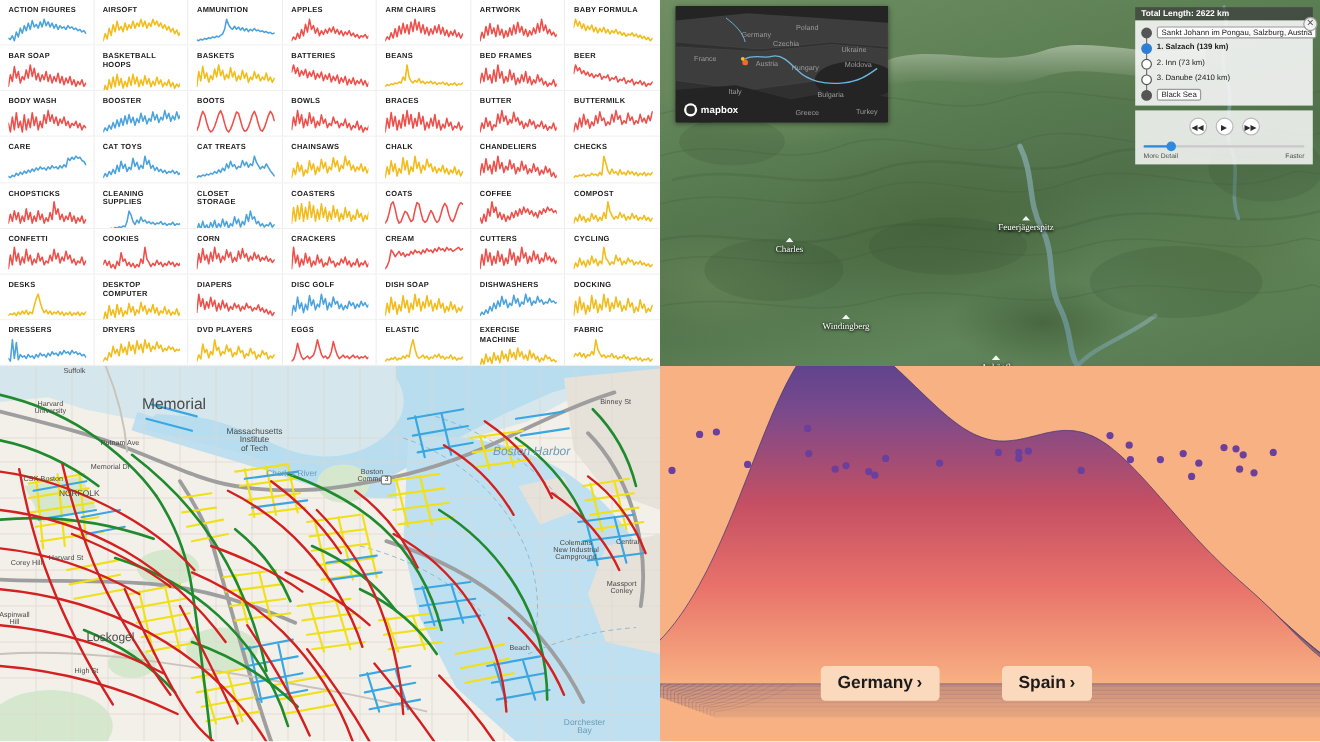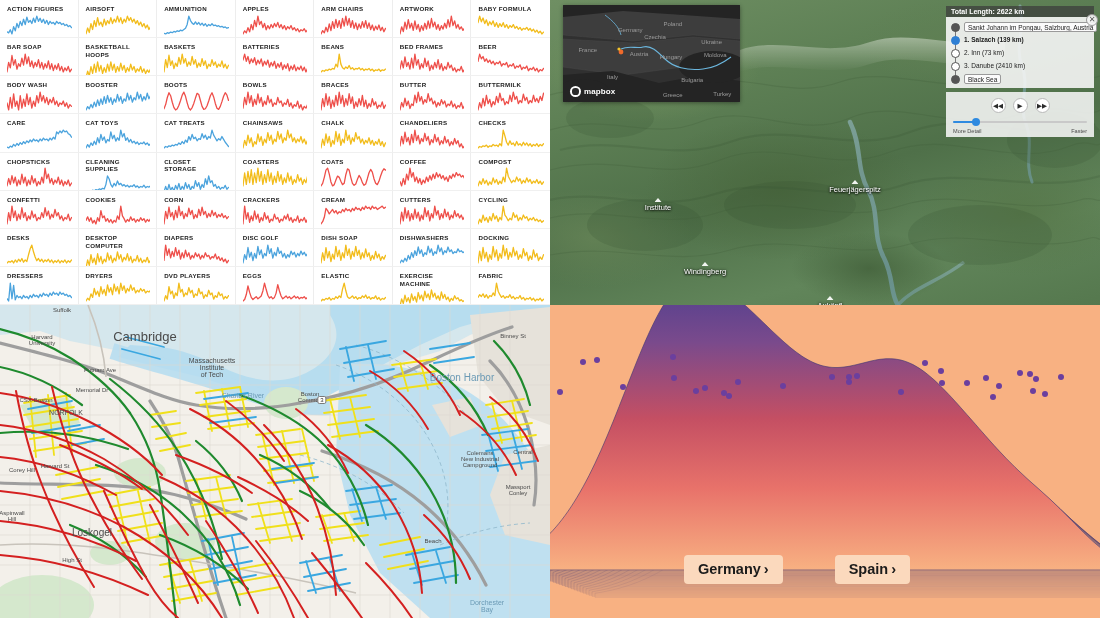--- a/index.html
+++ b/index.html
@@ -53,21 +53,21 @@
       radial-gradient(ellipse 170px 100px at 86% 70%, rgba(86,118,72,.8), transparent 62%),
       radial-gradient(ellipse 160px 80px at 8%  78%, rgba(104,134,88,.75), transparent 62%),
       radial-gradient(ellipse 130px 60px at 58% 88%, rgba(66,96,58,.8), transparent 60%),
       linear-gradient(165deg, #6f8f63 0%, #5e8055 28%, #4f7049 55%, #61855a 78%, #55784e 100%);
   }
   .terrain-tex { position: absolute; inset: 0; opacity: .55; }
   .terrain-tex svg { width: 100%; height: 100%; display: block; }
   .peak-label {
     position: absolute; color: #fff; font-size: 7.5px;
     text-shadow: 0 0 3px rgba(0,0,0,.85), 0 1px 2px rgba(0,0,0,.9);
-    font-family: Liberation Sans, sans-serif; white-space: nowrap;
+    font-family: Liberation Serif, serif; white-space: nowrap;
     text-align: right; transform: translateX(-50%);
   }
   .peak-glyph {
     display: block; margin: 0 auto 1px; width: 7px; height: 4px;
     background: #fff; clip-path: polygon(50% 0, 100% 100%, 0 100%);
     opacity: .92;
   }
 
   
   .minimap {
@@ -747,21 +747,21 @@
           <div class="mm-country" style="left: 62%; top: 93%;">Greece</div>
           <div class="mm-country" style="left: 90%; top: 92%;">Turkey</div>
         </div>
       <div class="mapbox-logo">
         <span class="mb-mark"></span>
         <span class="mb-text">mapbox</span>
       </div>
     </div>
 
     <div id="peak-labels">
-        <div class="peak-label" style="left: 108px; top: 198px;"><span class="peak-glyph"></span><span>Institute</span></div>
+        <div class="peak-label" style="left: 108px; top: 198px;"><span class="peak-glyph"></span><span>Charles</span></div>
         <div class="peak-label" style="left: 305px; top: 180px;"><span class="peak-glyph"></span><span>Feuerjägerspitz</span></div>
         <div class="peak-label" style="left: 155px; top: 262px;"><span class="peak-glyph"></span><span>Windingberg</span></div>
         <div class="peak-label" style="left: 280px; top: 296px;"><span class="peak-glyph"></span><span>Auköpfl</span></div>
       </div>
 
     <div class="ctrl-wrap">
       <div class="ctrl-header">Total Length: 2622 km</div>
       <div class="ctrl-close">✕</div>
       <div class="ctrl-body">
         <div class="ctrl-rail">
@@ -950,22 +950,22 @@
           <path d="M312,248 C332,272 350,296 362,313"></path>
           <path d="M366,258 C386,278 402,298 412,313"></path>
           <path d="M176,150 C204,160 230,172 252,188"></path>
           <path d="M238,172 C264,184 288,198 308,216"></path>
           <path d="M60,140 C90,152 118,166 142,184"></path>
           <path d="M424,210 C444,228 460,250 470,274"></path>
         </g>
       </svg>
     </div>
     <div id="bm-labels">
-        <div class="bm-label big" style="left: 145px; top: 31px; white-space: pre-line; text-align: center;">Cambridge</div>
-        <div class="bm-label mid water" style="left: 462px; top: 72px; white-space: pre-line; text-align: right;">Boston Harbor</div>
+        <div class="bm-label big" style="left: 145px; top: 31px; white-space: pre-line; text-align: center;">Memorial</div>
+        <div class="bm-label mid water" style="left: 443px; top: 72px; white-space: pre-line; text-align: right; font-style: italic;">Boston Harbor</div>
         <div class="bm-label sm water" style="left: 243px; top: 90px; white-space: pre-line; text-align: center;">Charles River</div>
         <div class="bm-label sm" style="left: 212px; top: 62px; white-space: pre-line; text-align: center;">Massachusetts
 Institute
 of Tech</div>
         <div class="bm-label xs" style="left: 42px; top: 35px; white-space: pre-line; text-align: center;">Harvard
 University</div>
         <div class="bm-label xs" style="left: 513px; top: 31px; white-space: pre-line; text-align: center;">Binney St</div>
         <div class="bm-label xs" style="left: 100px; top: 65px; white-space: pre-line; text-align: center;">Putnam Ave</div>
         <div class="bm-label xs" style="left: 92px; top: 85px; white-space: pre-line; text-align: center;">Memorial Dr</div>
         <div class="bm-label xs" style="left: 36px; top: 95px; white-space: pre-line; text-align: center;">CSX-Boston</div>

